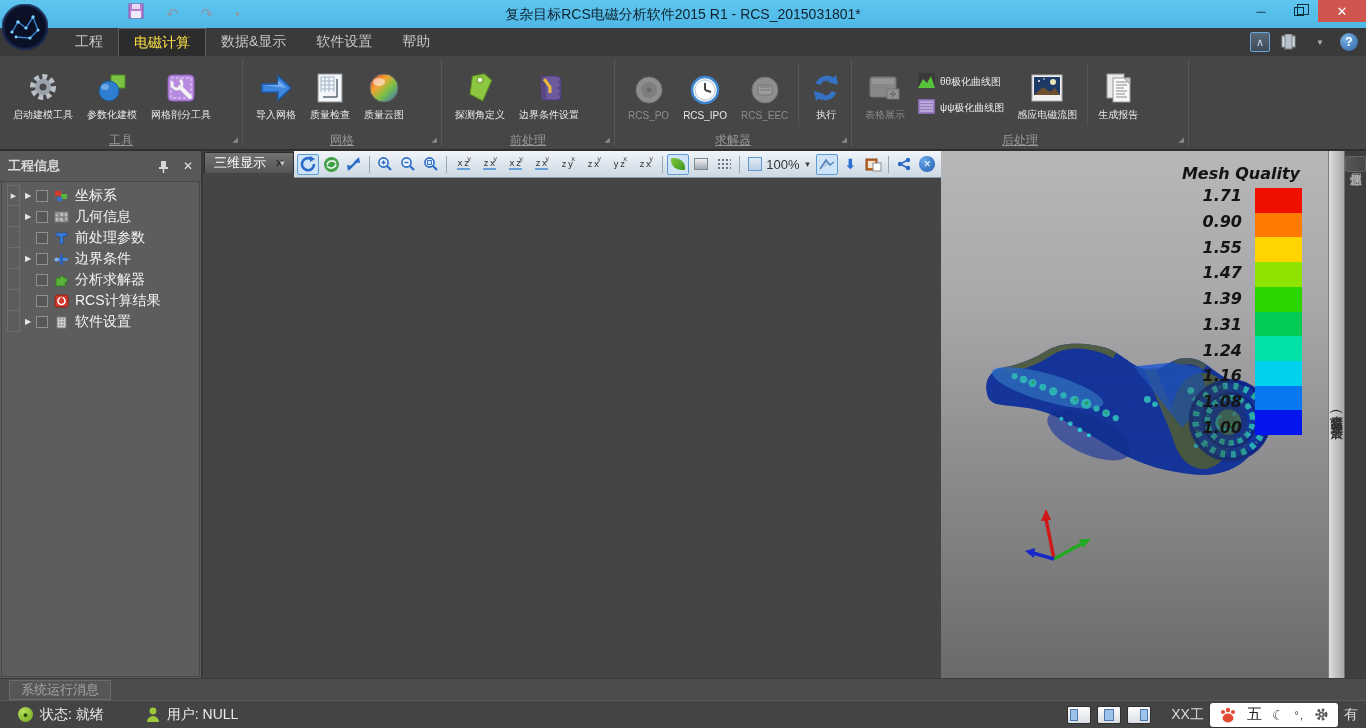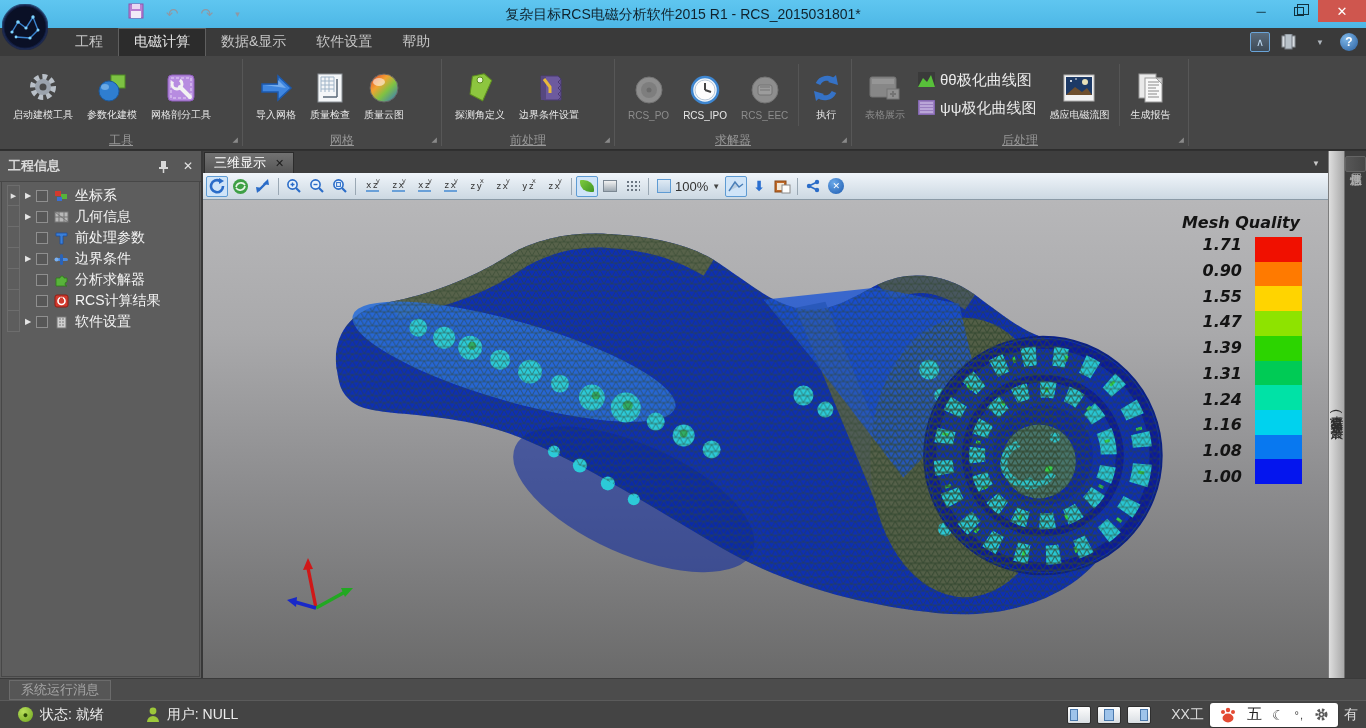--- a/index.html
+++ b/index.html
@@ -15,60 +15,60 @@
   .win-title{position:absolute;left:0;top:0;width:100%;text-align:center;line-height:28px;font-size:14px;color:#10222c;}
   .winctl{position:absolute;right:0;top:0;height:22px;display:flex;}
   .winctl .wbtn{width:38px;height:22px;display:flex;align-items:center;justify-content:center;color:#10303e;font-size:13px;}
   .winctl .close{width:48px;background:#cf564e;color:#fff;}
   .restore-glyph{width:10px;height:9px;border:1.5px solid #10303e;position:relative;background:transparent;}
   .restore-glyph:before{content:"";position:absolute;left:2px;top:-4px;width:10px;height:9px;border:1.5px solid #10303e;}
 
   
   .menubar{position:absolute;left:0;top:28px;width:1366px;height:28px;background:#3a3a3a;display:flex;padding-left:60px;}
   .menu-tab{padding:0 15px;line-height:27px;font-size:14px;color:#c6c6c6;white-space:nowrap;}
-  .menu-tab.active{background:#2c2c2c;color:#e5e5e5;border:1px solid #5f5f5f;border-bottom:none;font-family:Liberation Mono, monospace;}
+  .menu-tab.active{background:#2c2c2c;color:#fde047;border:1px solid #5f5f5f;border-bottom:none;}
   .menubar-right{position:absolute;right:8px;top:4px;display:flex;align-items:center;gap:10px;}
   .mr-btn{width:20px;height:20px;display:flex;align-items:center;justify-content:center;font-size:11px;color:#cfd6dd;}
   .mr-collapse{border:1px solid #6aa4d8;background:linear-gradient(#5a6a7a,#3e4a56);color:#bcd8f0;border-radius:2px;}
   .help-circ{width:18px;height:18px;border-radius:50%;background:radial-gradient(circle at 35% 30%,#7db6e8,#2a5f9e);color:#fff;font-weight:bold;font-size:12px;display:flex;align-items:center;justify-content:center;}
 
   
   .ribbon{position:absolute;left:0;top:56px;width:1366px;height:94px;background:#464646;border-bottom:1px solid #2d2d2d;display:flex;}
   .rgroup{display:flex;flex-direction:column;}
   .rgroup-body{height:77px;display:flex;align-items:center;padding:2px 6px;}
   .rgroup-footer{height:16px;position:relative;text-align:center;font-size:12px;color:#979797;line-height:15px;text-decoration:underline;}
   .rgroup-footer .corner{position:absolute;right:4px;bottom:2px;font-size:7px;color:#8a8a8a;}
   .gsep{width:1px;background:#333;border-right:1px solid #575757;margin:3px 0;}
   .rbtn{display:flex;flex-direction:column;align-items:center;justify-content:center;padding:0 7px;gap:3px;color:#e9e9e9;font-size:10px;white-space:nowrap;}
   .rbtn .ric{height:38px;display:flex;align-items:flex-end;justify-content:center;}
   .rbtn.disabled{color:#8d8d8d;}
   .rbtn.disabled svg{opacity:.55;filter:grayscale(1);}
   .rcol-small{display:flex;flex-direction:column;justify-content:center;gap:9px;padding:0 6px;}
-  .rbtn-small{display:flex;align-items:center;gap:5px;color:#e9e9e9;font-size:15px;white-space:nowrap;}
+  .rbtn-small{display:flex;align-items:center;gap:5px;color:#e9e9e9;font-size:10px;white-space:nowrap;}
   .thinsep{width:1px;background:#383838;border-right:1px solid #555;height:62px;margin:0 3px;}
 
   
   .main{position:absolute;left:0;top:150px;width:1366px;height:528px;display:flex;border-top:1px solid #303030;}
 
   
   .left-dock{width:203px;background:#5d5d5d;border-right:2px solid #383838;display:flex;flex-direction:column;}
   .lp-header{height:31px;background:#585858;border-bottom:1px solid #474747;display:flex;align-items:center;padding:0 8px;color:#d9d9d9;font-weight:bold;font-size:13px;}
   .lp-header .sp{flex:1;}
   .lp-close{color:#e3e3e3;font-size:12px;font-weight:bold;margin-left:14px;}
   .tree{flex:1;padding-top:3px;border:1px solid #474747;border-top:none;margin:0 1px 1px 1px;}
   .tree-row{height:21px;display:flex;align-items:center;}
   .gutter{width:13px;height:21px;border:1px solid #6d6d6d;border-top:none;margin-left:5px;display:flex;align-items:center;justify-content:center;color:#e0e0e0;font-size:7px;}
   .tree-row:first-child .gutter{border-top:1px solid #6d6d6d;}
   .caret{width:16px;text-align:center;color:#e6e6e6;font-size:8px;}
   .cbx{width:12px;height:12px;border:1px solid #8f8f8f;background:#575757;margin-right:5px;}
   .ticon{width:17px;height:16px;margin-right:5px;display:flex;align-items:center;justify-content:center;}
   .tlabel{color:#f4f4f4;font-size:14px;white-space:nowrap;}
 
   
-  .center{flex:1;display:flex;flex-direction:column;min-width:0;}
+  .center{flex:1;display:flex;flex-direction:row;min-width:0;}
   .vtabbar{height:22px;background:#3e3e3e;display:flex;align-items:flex-end;position:relative;}
   .vtab{height:21px;margin-left:1px;background:linear-gradient(#727272,#555);border:1px solid #2c2c2c;border-bottom:none;color:#fff;font-size:13px;display:flex;align-items:center;gap:9px;padding:0 9px;white-space:nowrap;}
   .vtab .x{color:#1c1c1c;font-weight:bold;font-size:11px;}
   .vtab-dd{position:absolute;right:8px;bottom:5px;color:#c9c9c9;font-size:8px;}
   .vtoolbar{height:27px;background:linear-gradient(#f0f5fa,#ccd8e2);border-bottom:1px solid #8b9aa6;display:flex;align-items:center;padding:0 3px;gap:1px;}
   .tbtn{min-width:22px;height:21px;display:flex;align-items:center;justify-content:center;border:1px solid transparent;border-radius:2px;}
   .tbtn.active{border-color:#5e9bd3;background:#cfe4f8;}
   .tsep{width:1px;height:17px;background:#9aa8b4;margin:0 3px;}
   .axisbtn{width:25px;height:21px;display:flex;align-items:center;justify-content:center;font-family:"DejaVu Sans Mono",monospace;color:#333;position:relative;}
   .axisbtn i{font-style:normal;font-size:7px;position:absolute;top:1px;right:5px;color:#444;}

